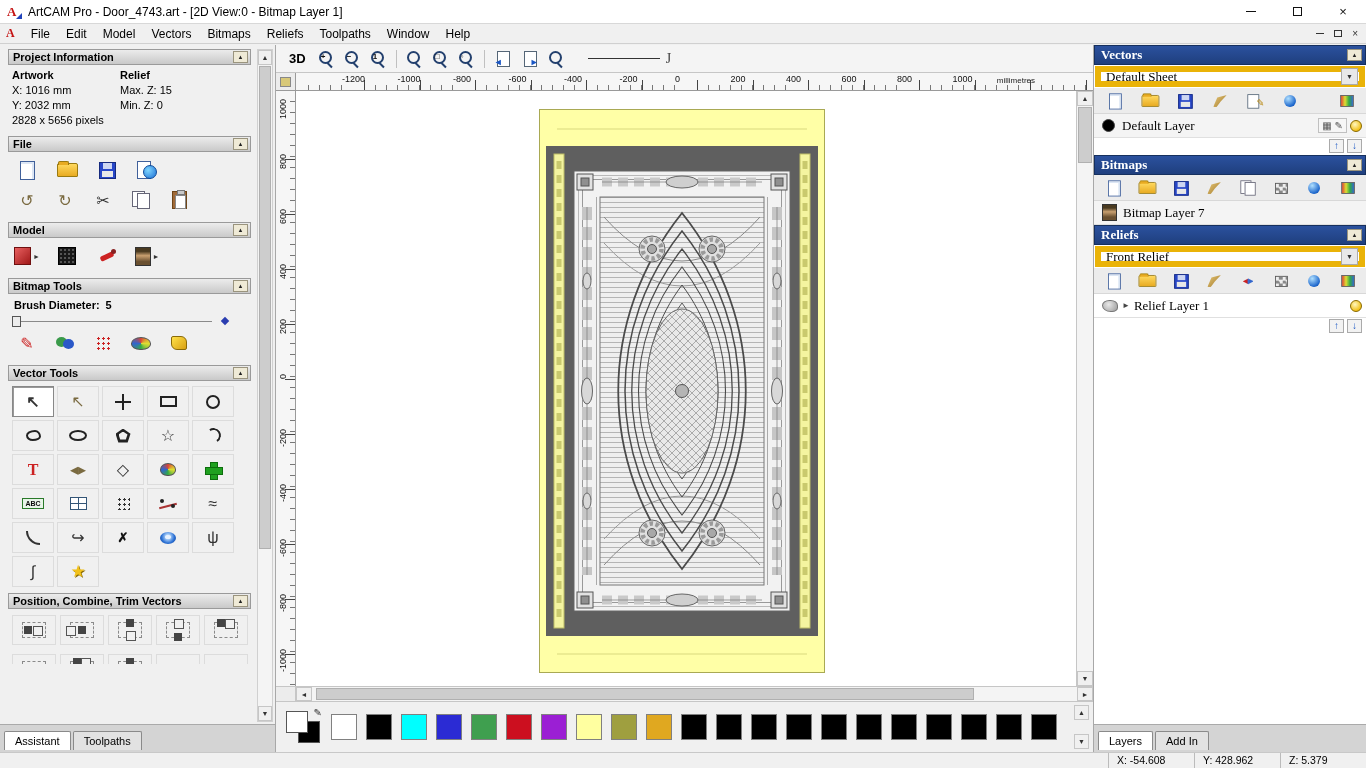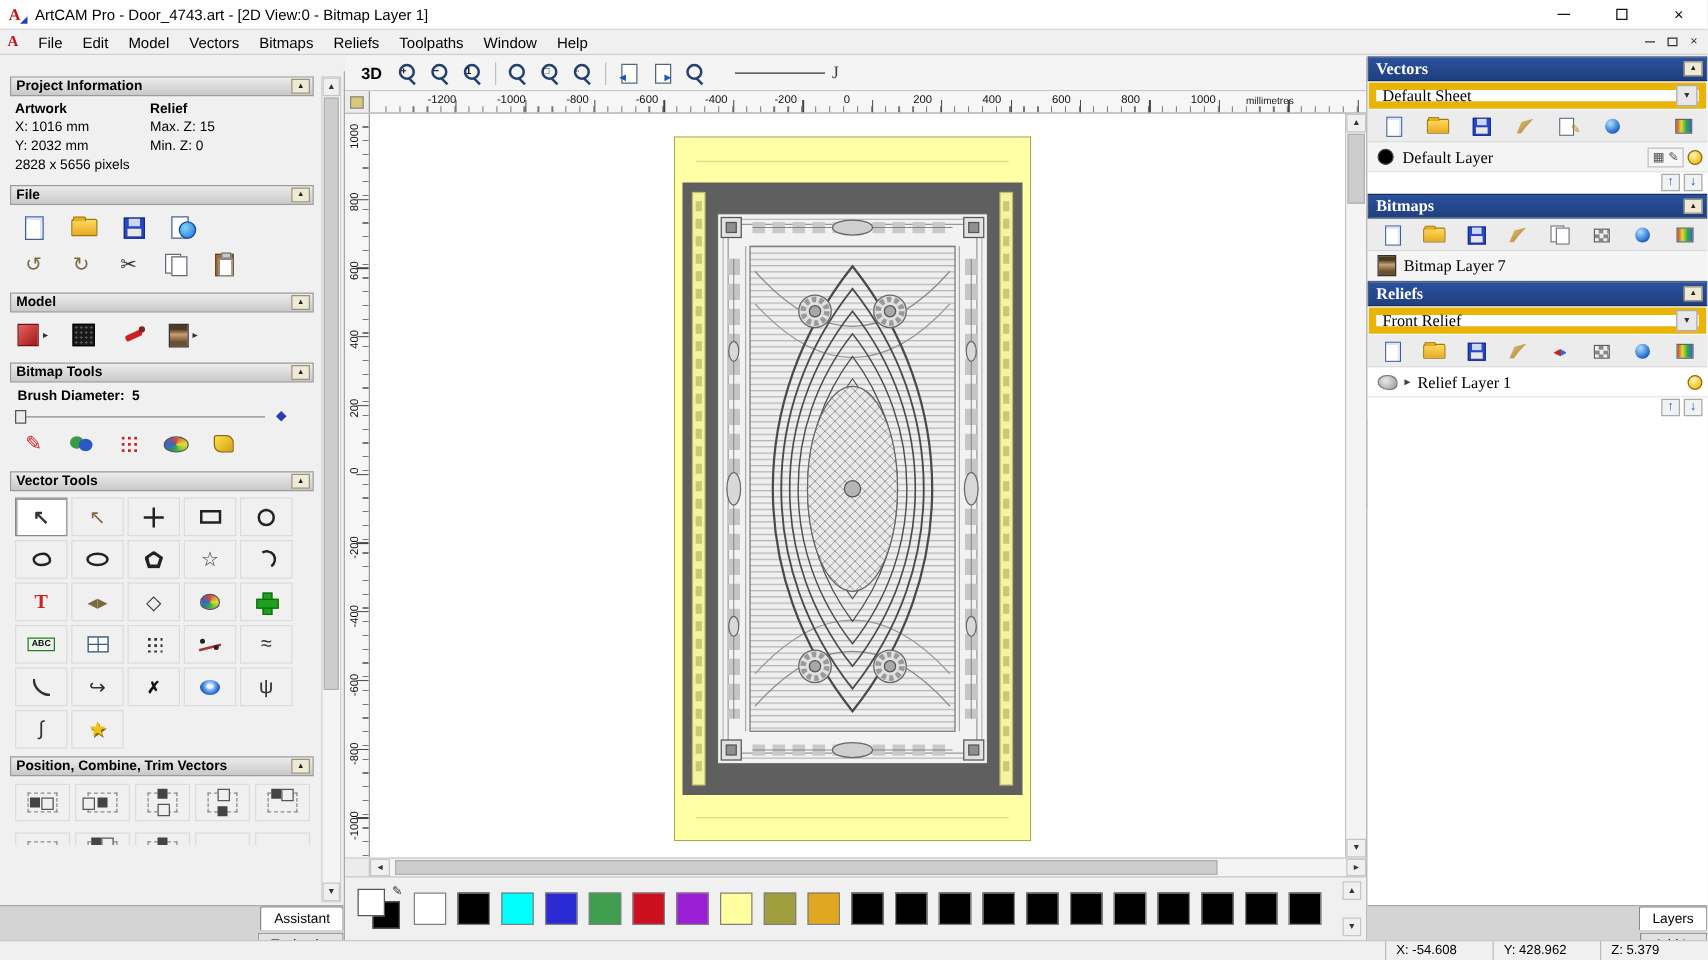--- a/index.html
+++ b/index.html
@@ -19,21 +19,21 @@
 
   
   .menubar { height:20px; background:#f0f0f0; display:flex; align-items:center; border-bottom:1px solid #d0d0d0; }
   .menu-appico { font:bold 12px "Liberation Serif",serif; color:#c41212; margin:0 8px 0 6px; }
   .menu-item { padding:0 8px; font-size:12px; }
   .mdibtns { margin-left:auto; display:flex; gap:10px; padding-right:8px; color:#333; align-items:center; }
   .mdibtn { font-size:10px; } .mdibtn .bar{width:8px;height:1px;background:#333;display:block;} .mdibtn .box{width:8px;height:7px;border:1px solid #333;display:block;}
 
   
   .main { position:absolute; top:45px; left:0; right:0; bottom:16px; }
-  .left-panel { position:absolute; left:0; top:12px; bottom:0; width:276px; background:#f0f0f0; border-right:1px solid #a8a8a8; overflow:hidden; }
+  .left-panel { position:absolute; left:0; top:0; bottom:0; width:276px; background:#f0f0f0; border-right:1px solid #a8a8a8; overflow:hidden; }
   .left-content { position:absolute; left:0; top:4px; right:20px; bottom:30px; padding:0 4px 0 8px; overflow:hidden; }
   .center { position:absolute; left:276px; right:273px; top:0; bottom:0; background:#f0f0f0; }
   .right-panel { position:absolute; right:0; top:0; bottom:0; width:273px; background:#fff; border-left:1px solid #a8a8a8; overflow:hidden; }
 
   
   .sec-hdr { height:16px; background:linear-gradient(#ececec,#c9c9c9); border:1px solid #9a9a9a; display:flex; align-items:center; padding:0 2px 0 4px; margin-top:6px; }
   .sec-hdr:first-child { margin-top:0; }
   .sec-title { font-weight:bold; font-size:11px; }
   .rollup { margin-left:auto; width:15px; height:12px; background:#efead6; border:1px solid #9a947e; font-size:6px; line-height:11px; text-align:center; color:#222; }
   .proj { padding:3px 0 2px 4px; line-height:15px; }
@@ -127,21 +127,21 @@
   .al.a5::before{left:2px;top:-4px;} .al.a5::after{right:2px;top:-4px;}
   .alrow2 { height:16px; overflow:hidden; margin-top:3px; }
   .nes { font:bold 10px "Liberation Sans",sans-serif; color:#111; }
   
   .lscroll { position:absolute; right:2px; top:4px; bottom:30px; width:16px; background:#f4f4f4; border:1px solid #d0d0d0; }
   .sbtn { height:15px; background:#f0f0f0; border:1px solid #c6c6c6; font-size:7px; text-align:center; line-height:13px; color:#333; }
   .sbtn.b { position:absolute; bottom:0; left:0; right:0; }
   .sbtn.t { position:absolute; top:0; left:0; right:0; }
   .sthumb { position:absolute; left:1px; right:1px; top:16px; height:72%; background:#cdcdcd; border:1px solid #b0b0b0; }
   
-  .tabstrip { position:absolute; left:0; right:0; bottom:0; height:28px; background:#d4d4d4; border-top:1px solid #aaa; display:flex; align-items:flex-end; padding:0 0 2px 4px; gap:2px;flex-direction:column; }
+  .tabstrip { position:absolute; left:0; right:0; bottom:0; height:28px; background:#d4d4d4; border-top:1px solid #aaa; display:flex; align-items:flex-end; padding:0 0 2px 4px; gap:2px; }
   .tab { padding:3px 10px; border:1px solid #8a8a8a; border-bottom:none; background:#e2e2e2; font-size:11px; border-radius:2px 2px 0 0; }
   .tab.active { background:#fff; font-weight:normal; }
 
   
   .view-toolbar { height:28px; background:#f4f4f4; border-bottom:1px solid #c6c6c6; display:flex; align-items:center; gap:9px; padding-left:10px; }
   .btn3d { font-weight:bold; font-size:13px; padding:1px 3px; }
   .sep { width:1px; height:18px; background:#c0c0c0; }
   .mag { position:relative; width:17px; height:17px; }
   .mag::before { content:""; position:absolute; left:1px; top:1px; width:9px; height:9px; border:2px solid #23406e; border-radius:50%; }
   .mag::after { content:""; position:absolute; right:2px; bottom:1px; width:7px; height:2px; background:#23406e; transform:rotate(45deg); }

